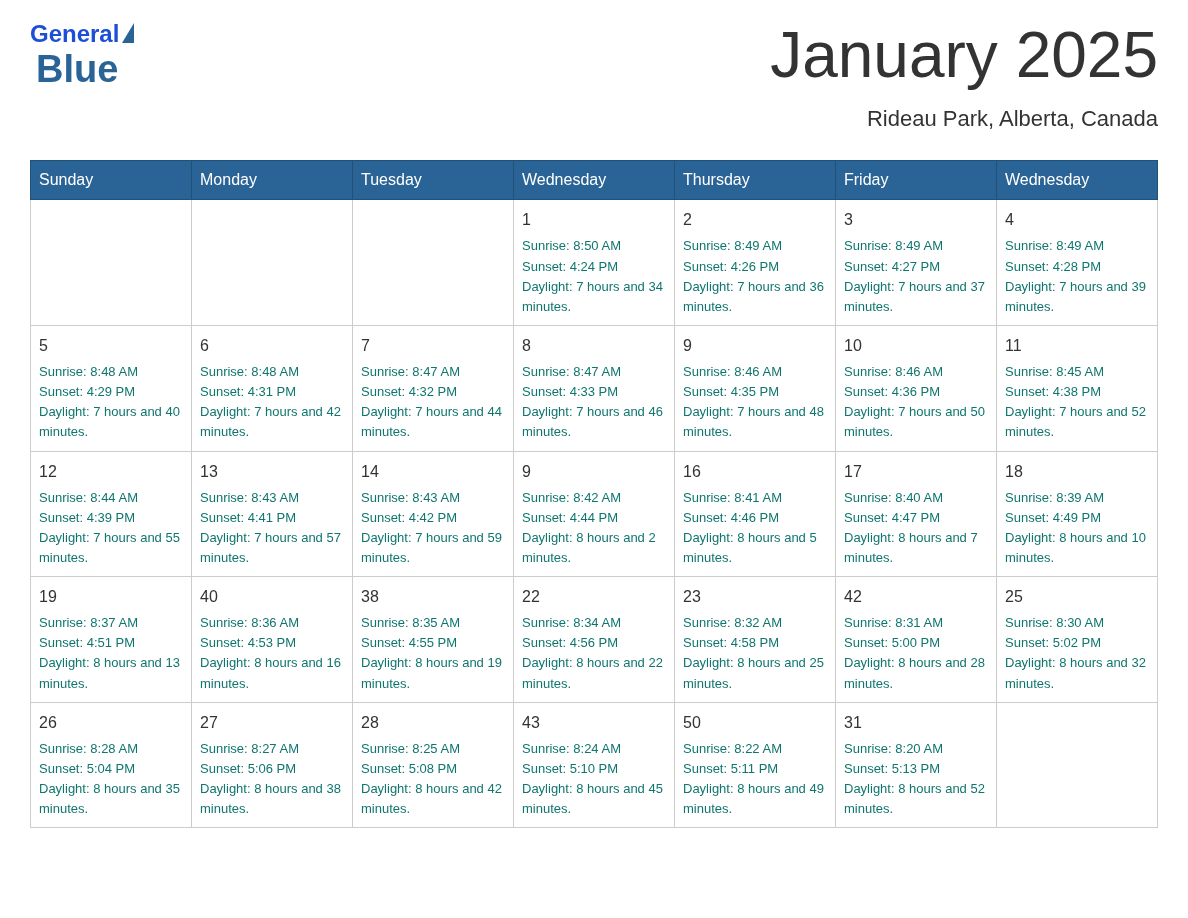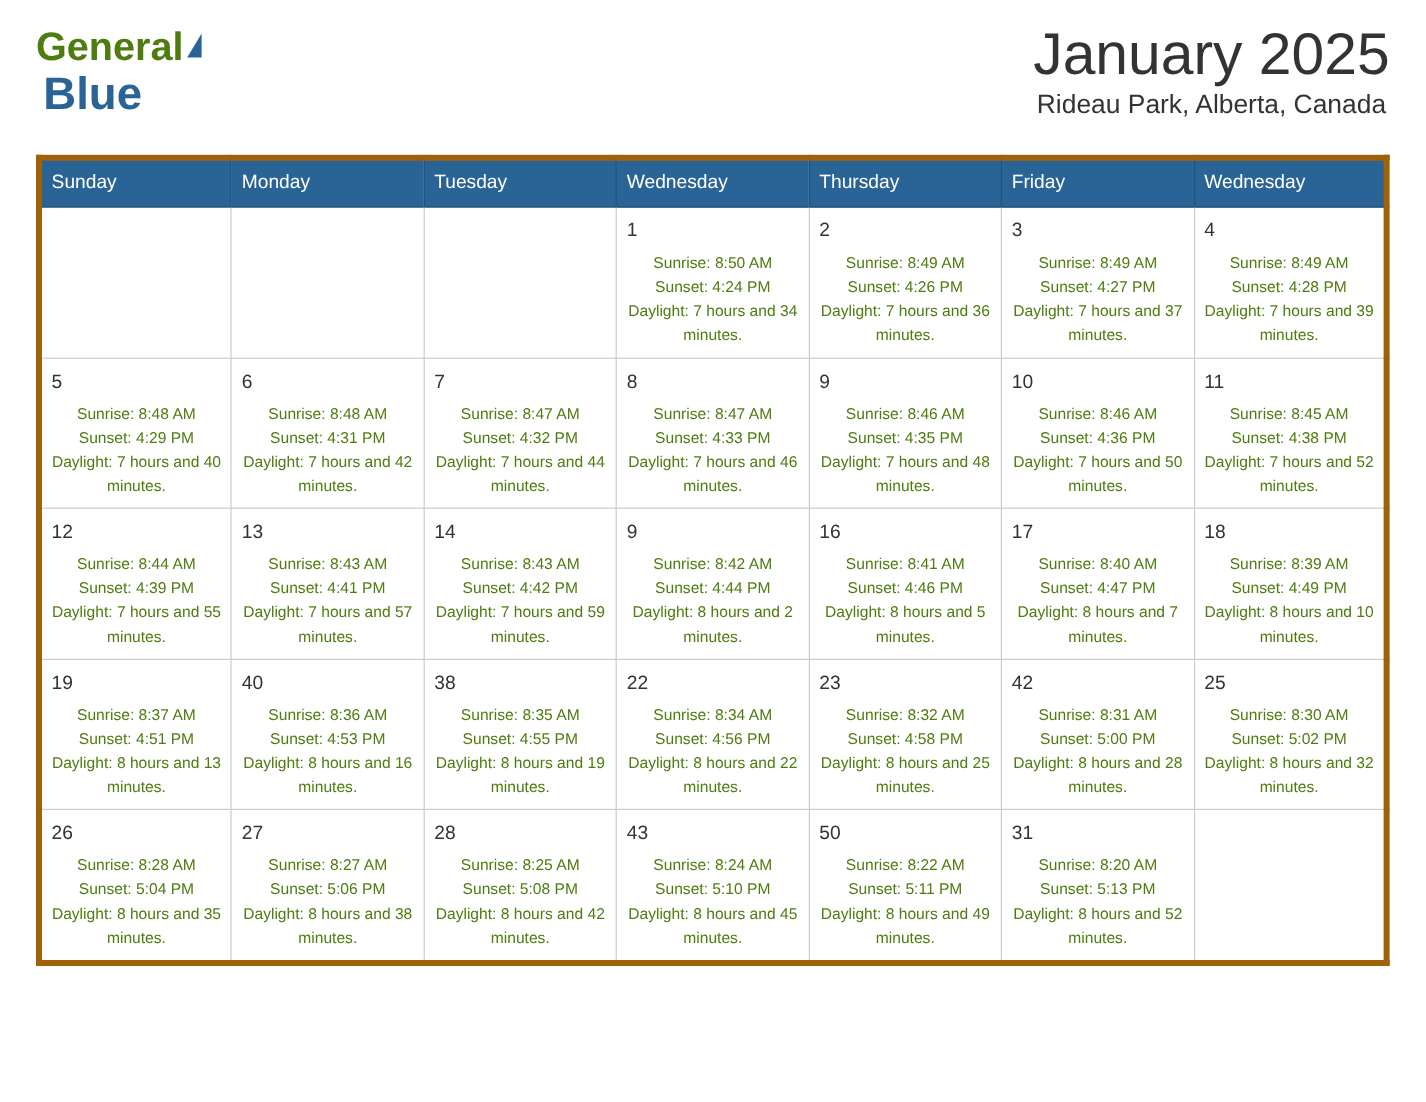--- a/index.html
+++ b/index.html
@@ -13,35 +13,34 @@
     .header {
       display: flex;
       justify-content: space-between;
       align-items: flex-start;
       margin-bottom: 20px;
     }
     .title-section {
       text-align: right;
     }
     .month-title {
-      font-size: 49px;
+      font-size: 64px;
       font-weight: normal;
       color: #333;
       line-height: 1.1;
     }
     .location-title {
       font-size: 22px;
       color: #333;
-      margin-top: 0;
-      text-align: center;
+      margin-top: 16px;
     }
     .calendar-table {
       width: 100%;
       border-collapse: collapse;
-      border: 5px solid #a16207;
+      border: 1px solid #a16207;
       margin-top: 28px;
     }
     .calendar-table th {
       background-color: #2a6496;
       color: #ffffff;
       padding: 10px 8px;
       font-size: 16px;
       font-weight: normal;
       text-align: left;
       border: 1px solid #1e5278;
@@ -58,23 +57,22 @@
     }
     .day-number {
       font-size: 16px;
       font-weight: normal;
       color: #333;
       display: block;
       margin-bottom: 4px;
     }
     .day-info {
       font-size: 13px;
-      color: #4d7c0f;
+      color: #0f766e;
       line-height: 1.55;
-      text-align: center;
     }
     .empty-cell {
       background: #fff;
     }
     .logo-wrapper {
       display: flex;
       flex-direction: column;
     }
     .logo-line1 {
       display: flex;
@@ -85,21 +83,21 @@
       align-items: center;
       margin-left: 2px;
     }
   </style>
 </head>
 <body>
 
 <div class="header">
   <div class="logo-wrapper">
     <div class="logo-line1">
-      <span style="font-size:33px;font-weight:bold;color:#4d7c0f;">General</span>
+      <span style="font-size:24px;font-weight:bold;color:#1d4ed8;">General</span>
       <span style="display:inline-block;width:0;height:0;border-left:12px solid transparent;border-bottom:20px solid #2a6496;margin-left:3px;margin-bottom:2px;vertical-align:bottom;"></span>
     </div>
     <div class="logo-line2">
       <span style="font-size:38px;font-weight:bold;color:#2a6496;margin-left:4px;">Blue</span>
     </div>
   </div>
   <div class="title-section">
     <div class="month-title">January 2025</div>
     <div class="location-title">Rideau Park, Alberta, Canada</div>
   </div>

